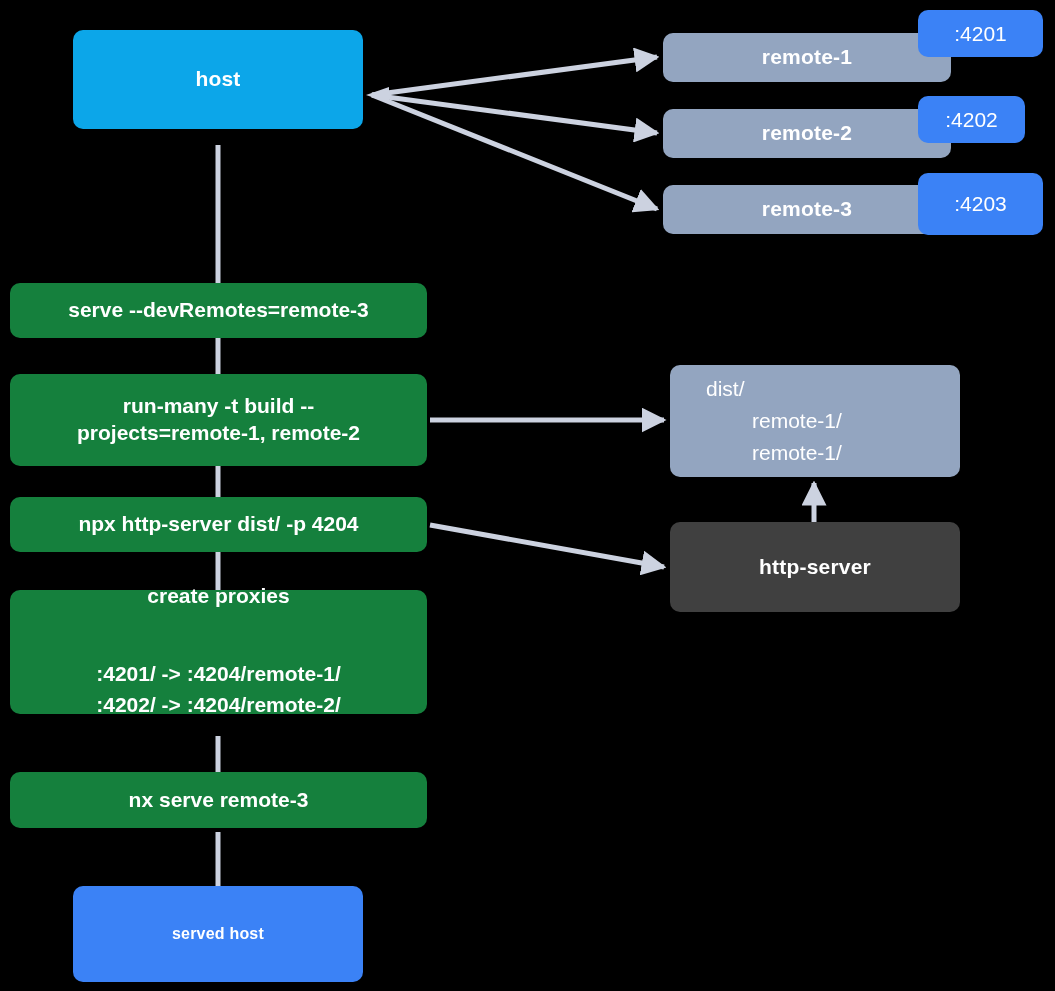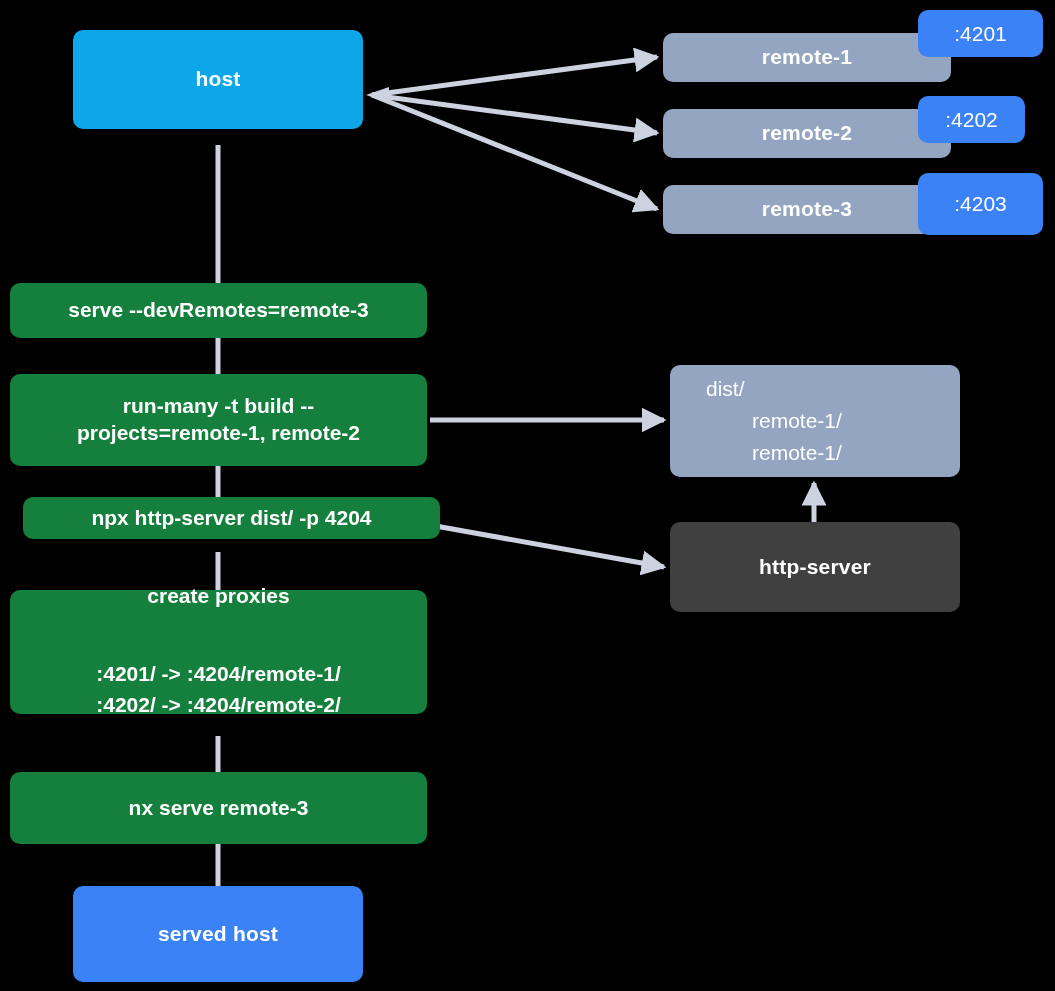--- a/index.html
+++ b/index.html
@@ -40,21 +40,21 @@
   }
   .node.host-node {
     background: #0ca6e9;
     font-weight: bold;
     font-size: 21px;
     letter-spacing: .2px;
   }
   .node.served-node {
     background: #3b82f6;
     font-weight: bold;
-    font-size: 21px;
+    font-size: 16px;
     letter-spacing: .2px;
   }
   .node.remote-node {
     background: #93a5c0;
     font-weight: bold;
     font-size: 21px;
     letter-spacing: .2px;
   }
   .node.artifact-node {
     background: #93a5c0;
@@ -149,32 +149,32 @@
 
   <div class="node cmd-node" style="left:10px; top:283px; width:417px; height:55px;">
     <span class="cmd-lines">serve --devRemotes=remote-3</span>
   </div>
 
   <div class="node cmd-node" style="left:10px; top:374px; width:417px; height:92px;">
     <span class="cmd-lines">run-many -t build --
 projects=remote-1, remote-2</span>
   </div>
 
-  <div class="node cmd-node" style="left:10px; top:497px; width:417px; height:42px;margin-left:13px;">
+  <div class="node cmd-node" style="left:10px; top:497px; width:417px; height:55px;">
     <span class="cmd-lines">npx http-server dist/ -p 4204</span>
   </div>
 
   <div class="node cmd-node" style="left:10px; top:590px; width:417px; height:124px;">
     <span>create proxies</span>
     <span class="spacer-gap"></span>
     <span class="proxy-block">:4201/ -&gt; :4204/remote-1/
 :4202/ -&gt; :4204/remote-2/</span>
   </div>
 
-  <div class="node cmd-node" style="left:10px; top:772px; width:417px; height:72px;">
+  <div class="node cmd-node" style="left:10px; top:772px; width:417px; height:56px;">
     <span class="cmd-lines">nx serve remote-3</span>
   </div>
 
   <div class="node served-node" style="left:73px; top:886px; width:290px; height:96px;">
     <span>served host</span>
   </div>
 
   <div class="node remote-node" style="left:663px; top:33px; width:288px; height:49px;">
     <span>remote-1</span>
   </div>

